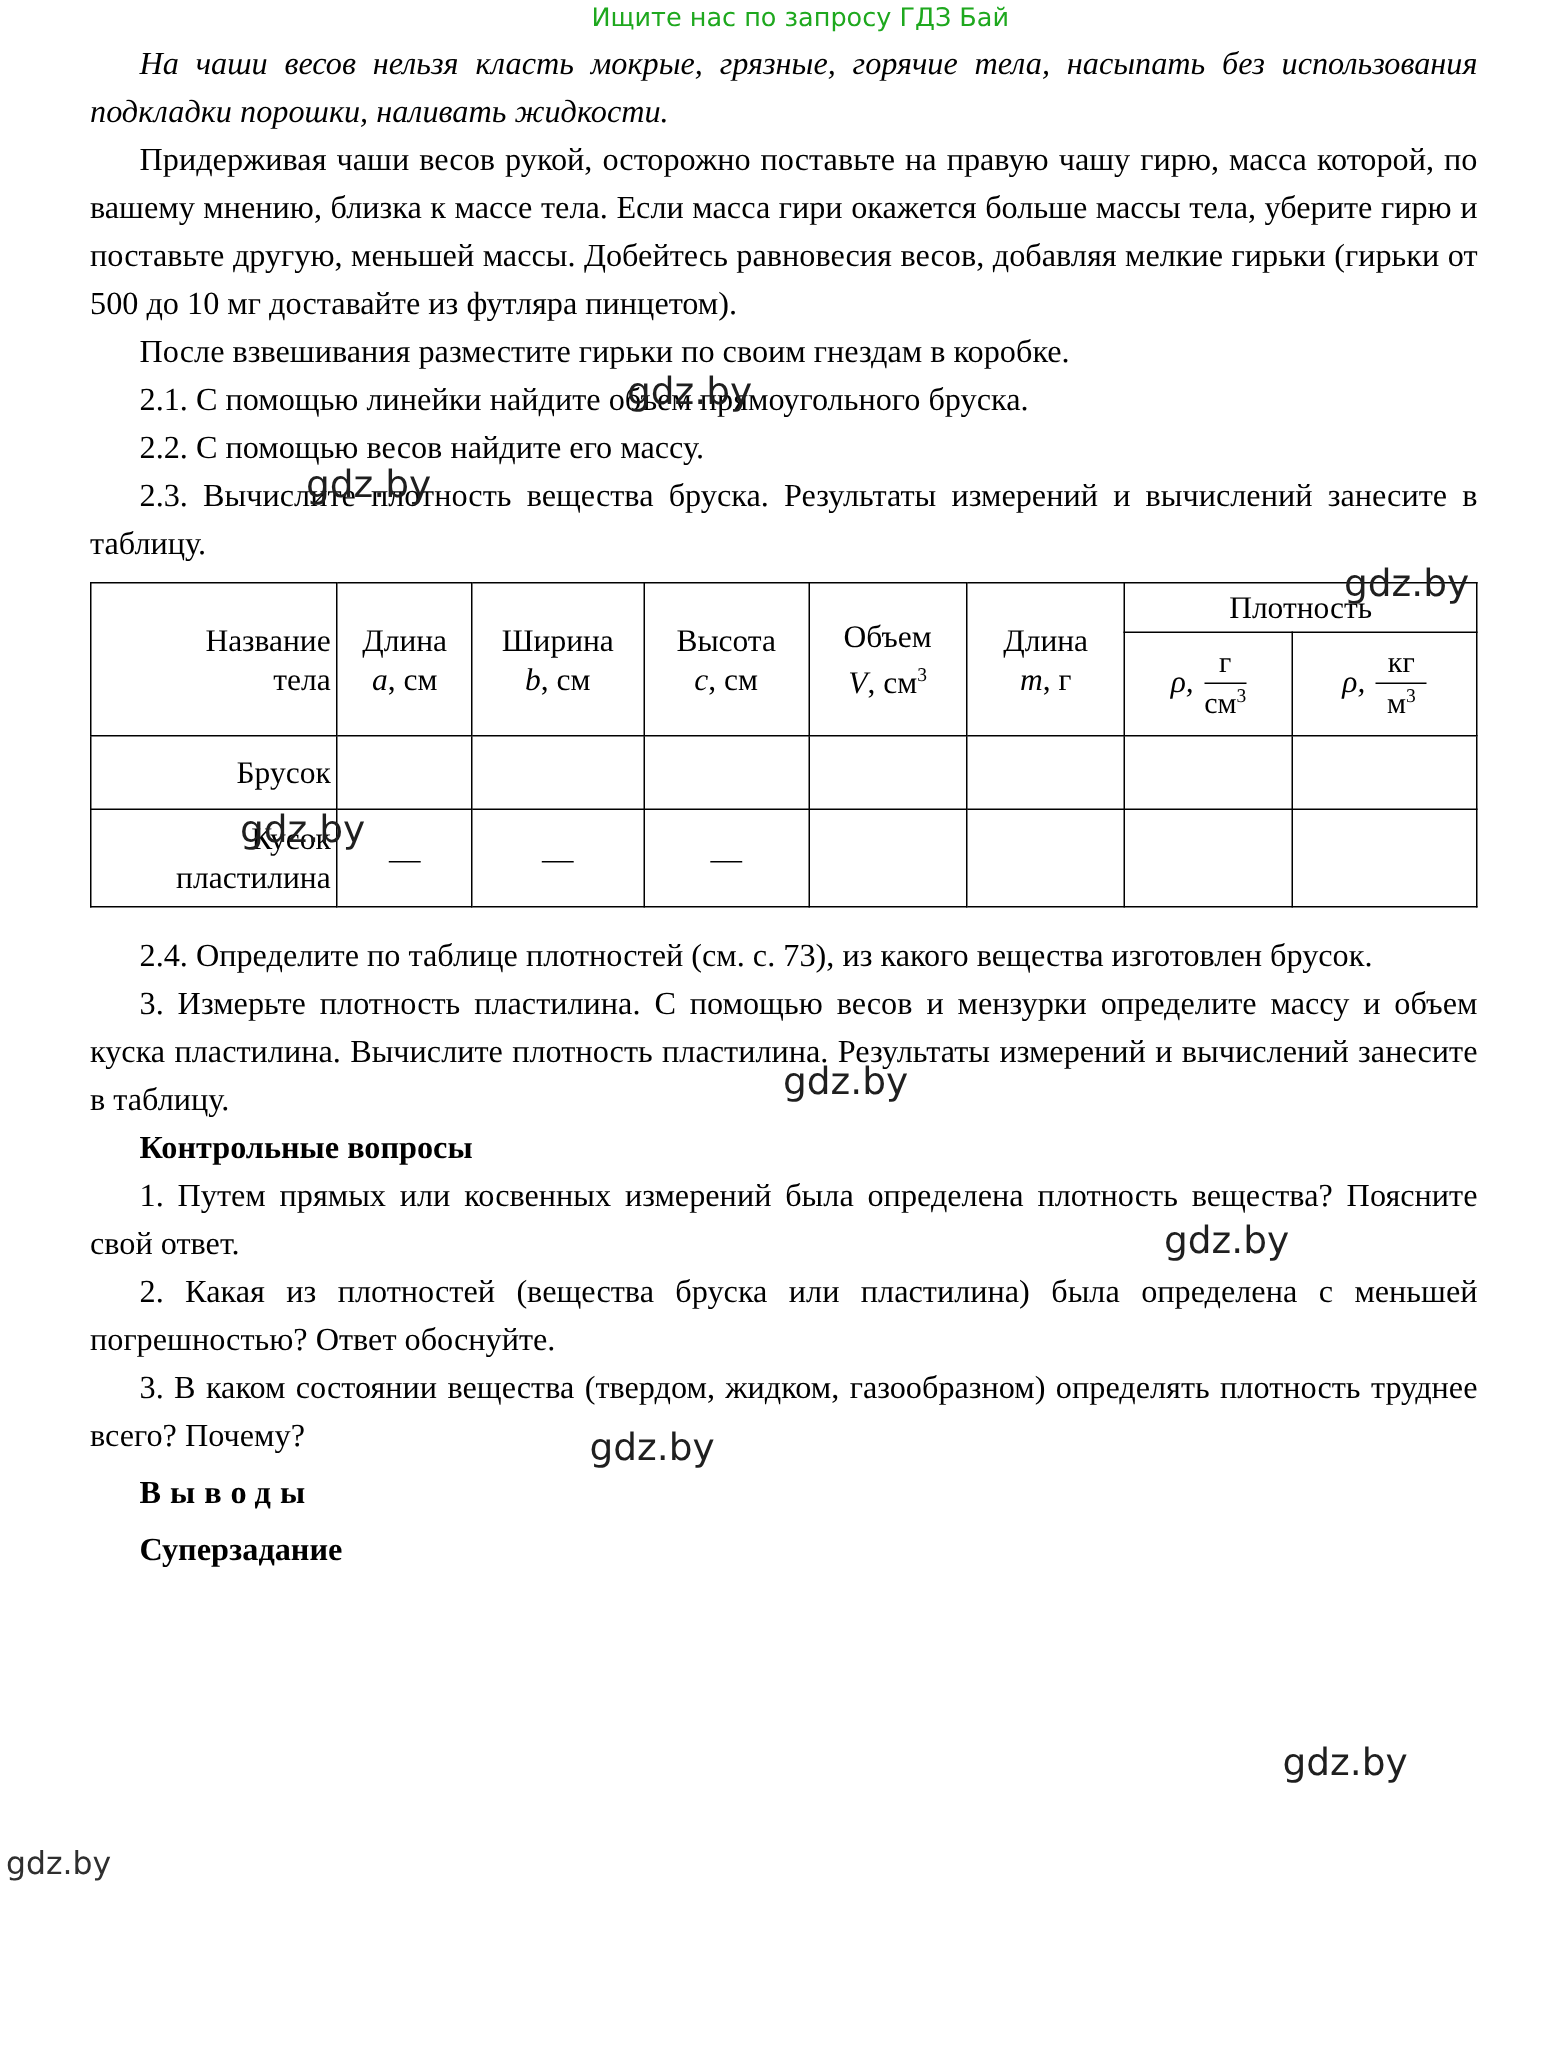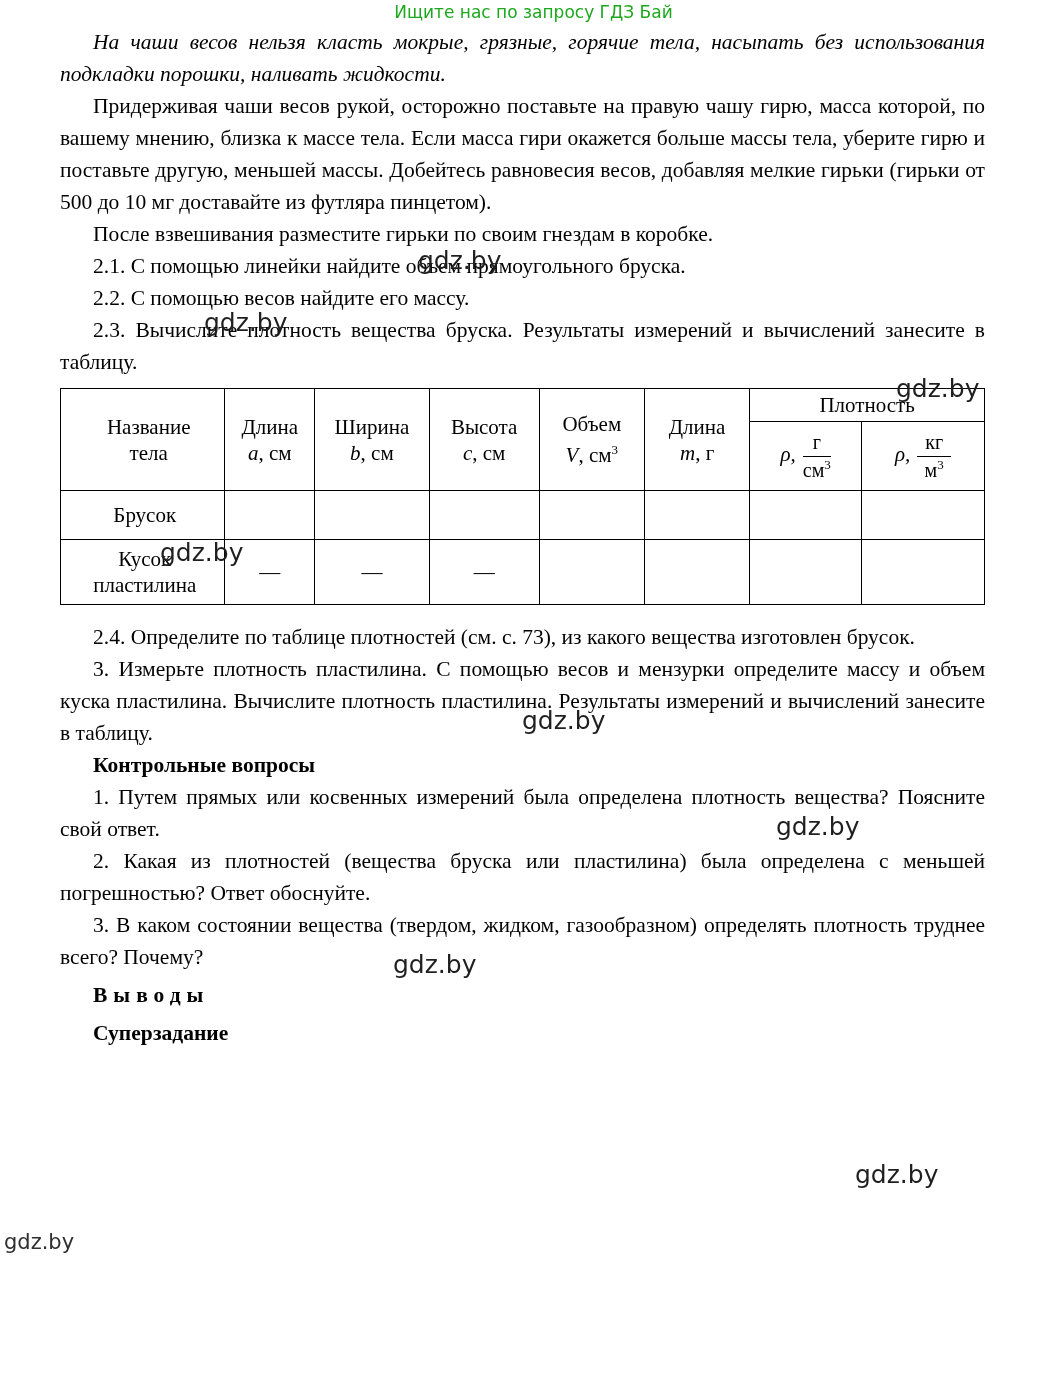--- a/index.html
+++ b/index.html
@@ -38,21 +38,21 @@
     font-size:21px;
     line-height:26px;
   }
   .lab-table th, .lab-table td {
     border:1.5px solid #000;
     padding:3px 4px;
     font-weight:normal;
     text-align:center;
     vertical-align:middle;
   }
-  .lab-table .name-col { text-align:center; padding-left:8px; }
+  .lab-table .name-col { text-align:right; padding-left:8px; }
   .lab-table th.name-col { padding-left:16px; }
   .h-sub th { height:62px; }
   .row-bar td { height:42px; }
   .row-clay td { height:58px; }
   .sym { font-style:italic; }
   sup { font-size:13px; }
   .rho { font-style:italic; }
   .frac {
     display:inline-block; vertical-align:middle;
     margin-left:7px; font-size:20px; line-height:1.12; text-align:center;

